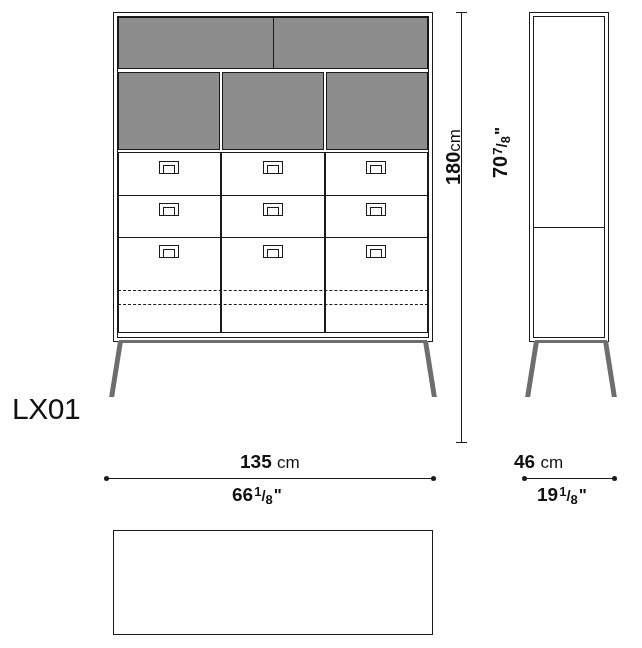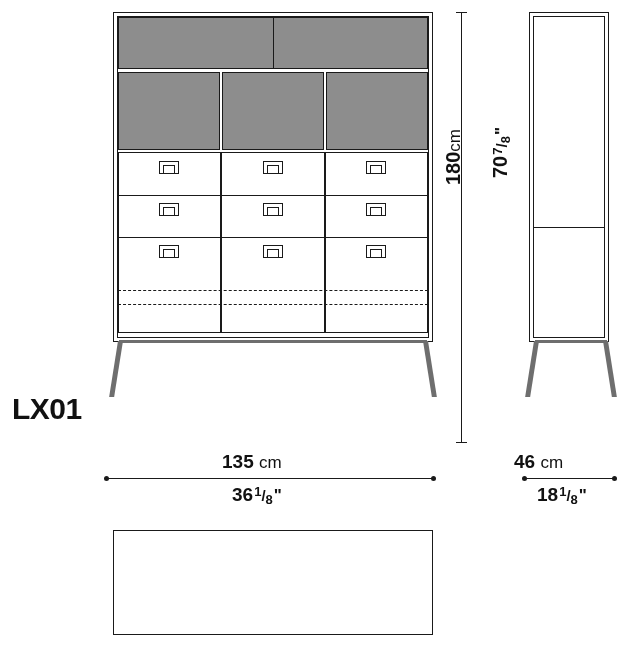--- a/index.html
+++ b/index.html
@@ -293,21 +293,21 @@
   
   .lbl {
     position: absolute;
     color: #111111;
     white-space: nowrap;
   }
   #model-code {
     left: 12px;
     top: 392px;
     font-size: 30px;
-    font-weight: bold;
+    font-weight: normal;
     letter-spacing: -0.5px;
   }
 
   #height-cm {
     left: 442px;
     top: 185px;
     font-size: 20px;
     font-weight: bold;
     transform: rotate(-90deg);
     transform-origin: left top;
@@ -325,21 +325,21 @@
     position: absolute;
     font-size: 19px;
     font-weight: bold;
     color: #111111;
     white-space: nowrap;
   }
   .unit {
     font-weight: normal;
     font-size: 17px;
   }
-  #width-cm { left: 222px; top: 451px; }
+  #width-cm { left: 240px; top: 451px; }
   #width-in { left: 232px; top: 484px; }
   #depth-cm { left: 514px; top: 451px; }
   #depth-in { left: 537px; top: 484px; }
 
   .frac {
     display: inline-block;
     position: relative;
     font-size: 13px;
     font-weight: bold;
     line-height: 1;
@@ -443,24 +443,24 @@
 
   <div class="lbl" id="height-in">
     <span>70</span><span class="frac"><span class="num">7</span><span class="slash">/</span><span class="den">8</span></span><span class="inch">"</span>
   </div>
 
   <div class="dimtext" id="width-cm">
     <span>135</span>&nbsp;<span class="unit">cm</span>
   </div>
 
   <div class="dimtext" id="width-in">
-    <span>36</span><span class="frac"><span class="num">1</span><span class="slash">/</span><span class="den">8</span></span><span class="inch">"</span>
+    <span>66</span><span class="frac"><span class="num">1</span><span class="slash">/</span><span class="den">8</span></span><span class="inch">"</span>
   </div>
 
   <div class="dimtext" id="depth-cm">
     <span>46</span>&nbsp;<span class="unit">cm</span>
   </div>
 
   <div class="dimtext" id="depth-in">
-    <span>18</span><span class="frac"><span class="num">1</span><span class="slash">/</span><span class="den">8</span></span><span class="inch">"</span>
+    <span>19</span><span class="frac"><span class="num">1</span><span class="slash">/</span><span class="den">8</span></span><span class="inch">"</span>
   </div>
 
 </div>
 
 </body></html>

